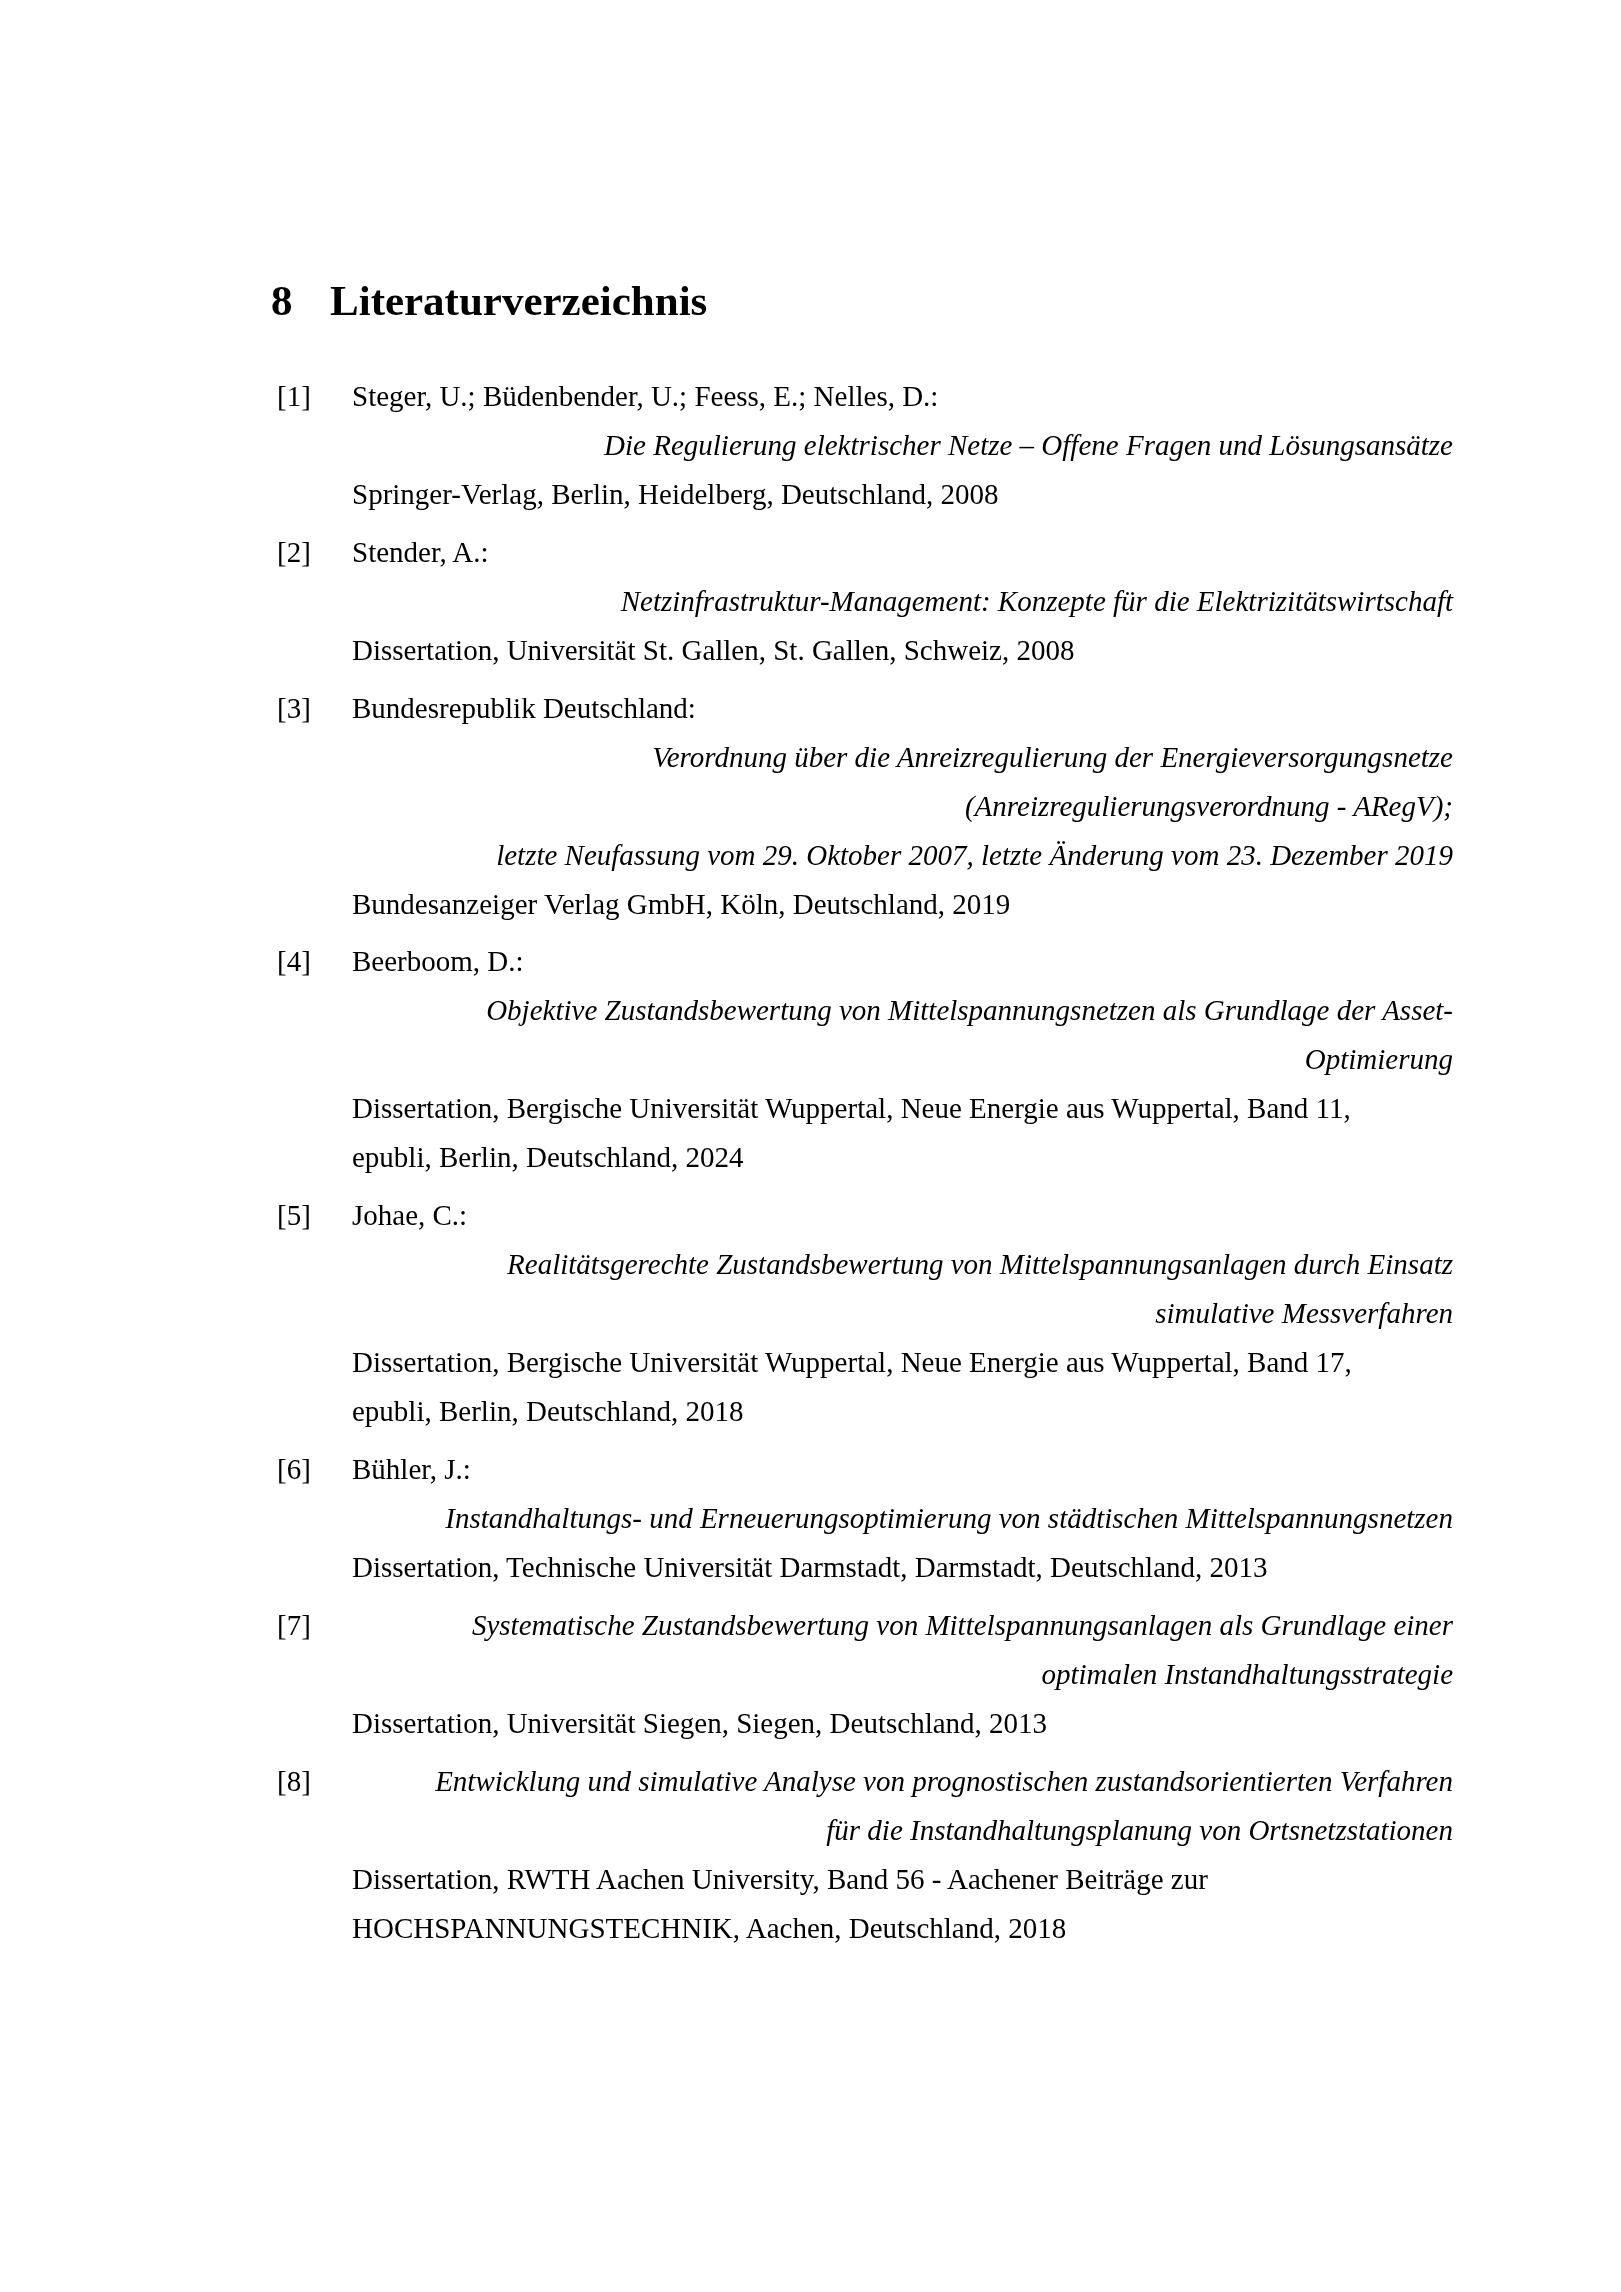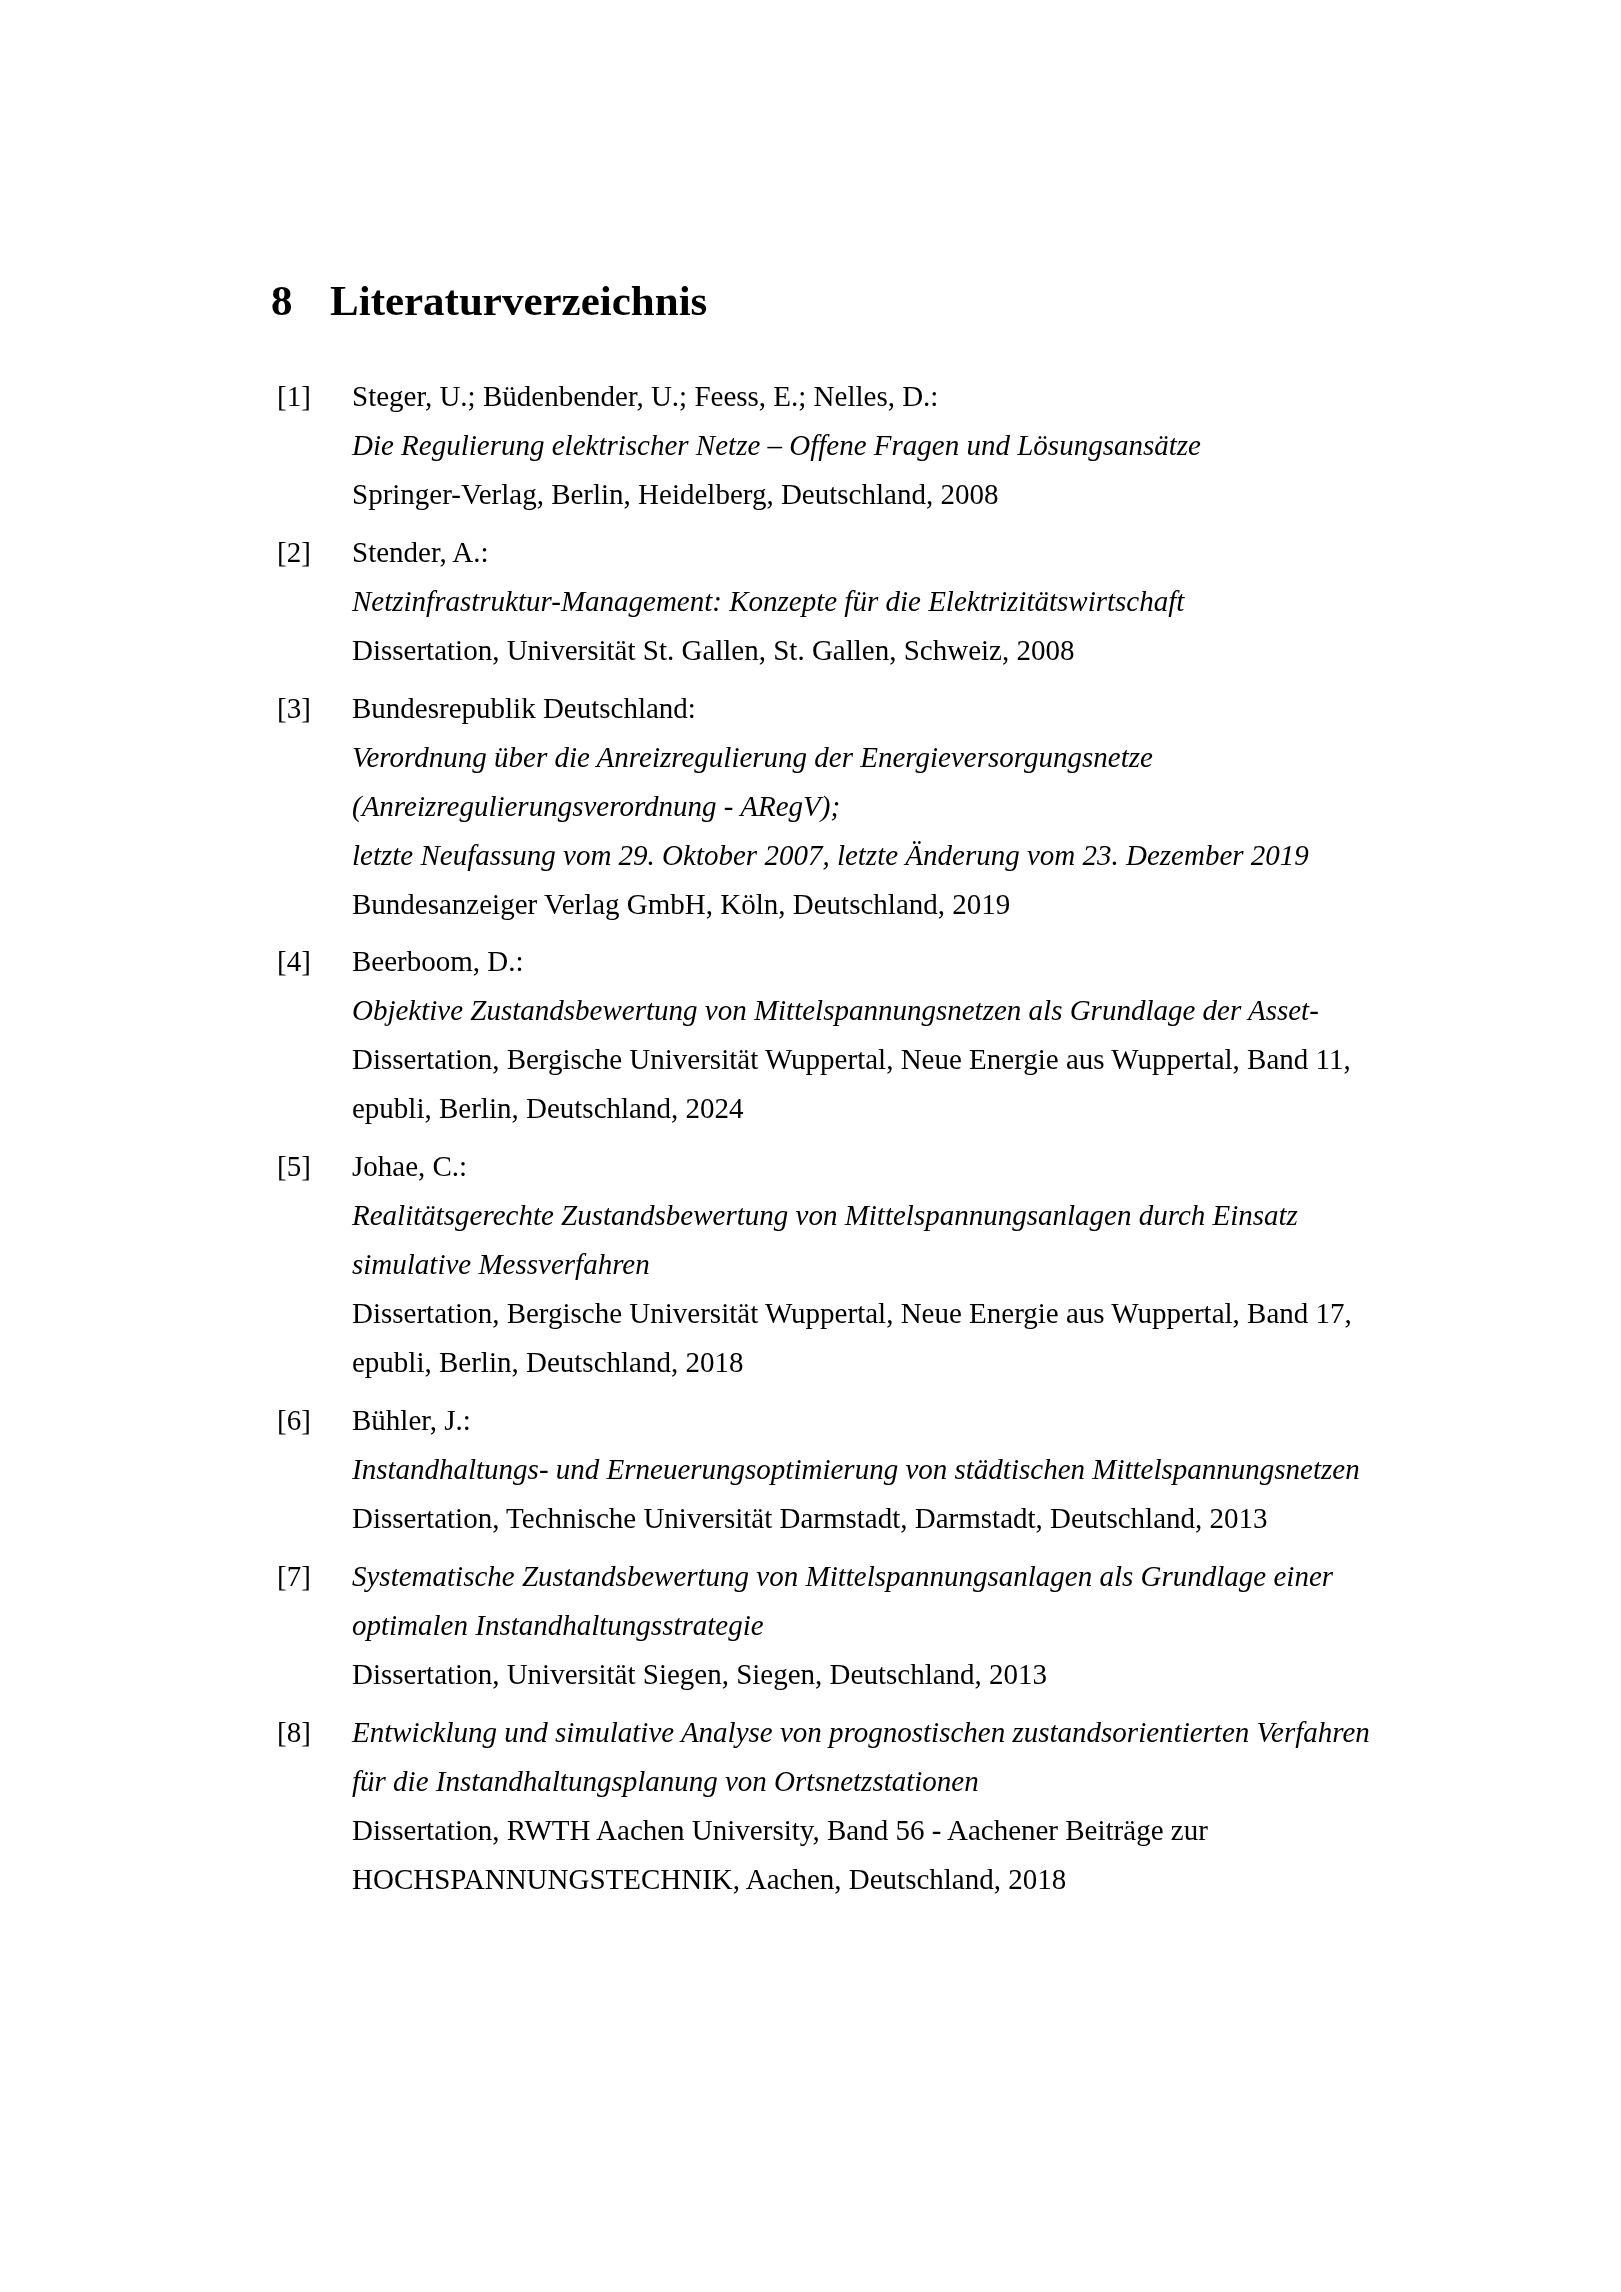--- a/index.html
+++ b/index.html
@@ -17,21 +17,21 @@
   .heading .num { width: 59px; display: inline-block; }
   .refs { position: absolute; left: 277px; top: 372px; width: 1176px; }
   .ref { display: flex; margin-top: 8.8px; }
   .ref:first-child { margin-top: 0; }
   .ref .label {
     width: 75px; flex: 0 0 75px;
     font-size: 29px; line-height: 49px;
   }
   .ref .body { flex: 1; }
   .line { font-size: 29px; line-height: 49px; white-space: nowrap; }
-  .line.italic { font-style: italic; }
+  .line.italic { font-style: italic; text-align: right; }
 </style>
 </head>
 <body>
 
 <div class="page">
   <h1 class="heading">
     <span class="num">8</span>
     <span class="title">Literaturverzeichnis</span>
   </h1>
 
@@ -60,20 +60,21 @@
           <div class="line italic">(Anreizregulierungsverordnung - ARegV);</div>
           <div class="line italic">letzte Neufassung vom 29. Oktober 2007, letzte Änderung vom 23. Dezember 2019</div>
           <div class="line">Bundesanzeiger Verlag GmbH, Köln, Deutschland, 2019</div>
         </div>
       </div>
       <div class="ref">
         <div class="label">[4]</div>
         <div class="body">
           <div class="line">Beerboom, D.:</div>
           <div class="line italic">Objektive Zustandsbewertung von Mittelspannungsnetzen als Grundlage der Asset-</div>
+          <div class="line italic">Optimierung</div>
           <div class="line">Dissertation, Bergische Universität Wuppertal, Neue Energie aus Wuppertal, Band 11,</div>
           <div class="line">epubli, Berlin, Deutschland, 2024</div>
         </div>
       </div>
       <div class="ref">
         <div class="label">[5]</div>
         <div class="body">
           <div class="line">Johae, C.:</div>
           <div class="line italic">Realitätsgerechte Zustandsbewertung von Mittelspannungsanlagen durch Einsatz</div>
           <div class="line italic">simulative Messverfahren</div>

